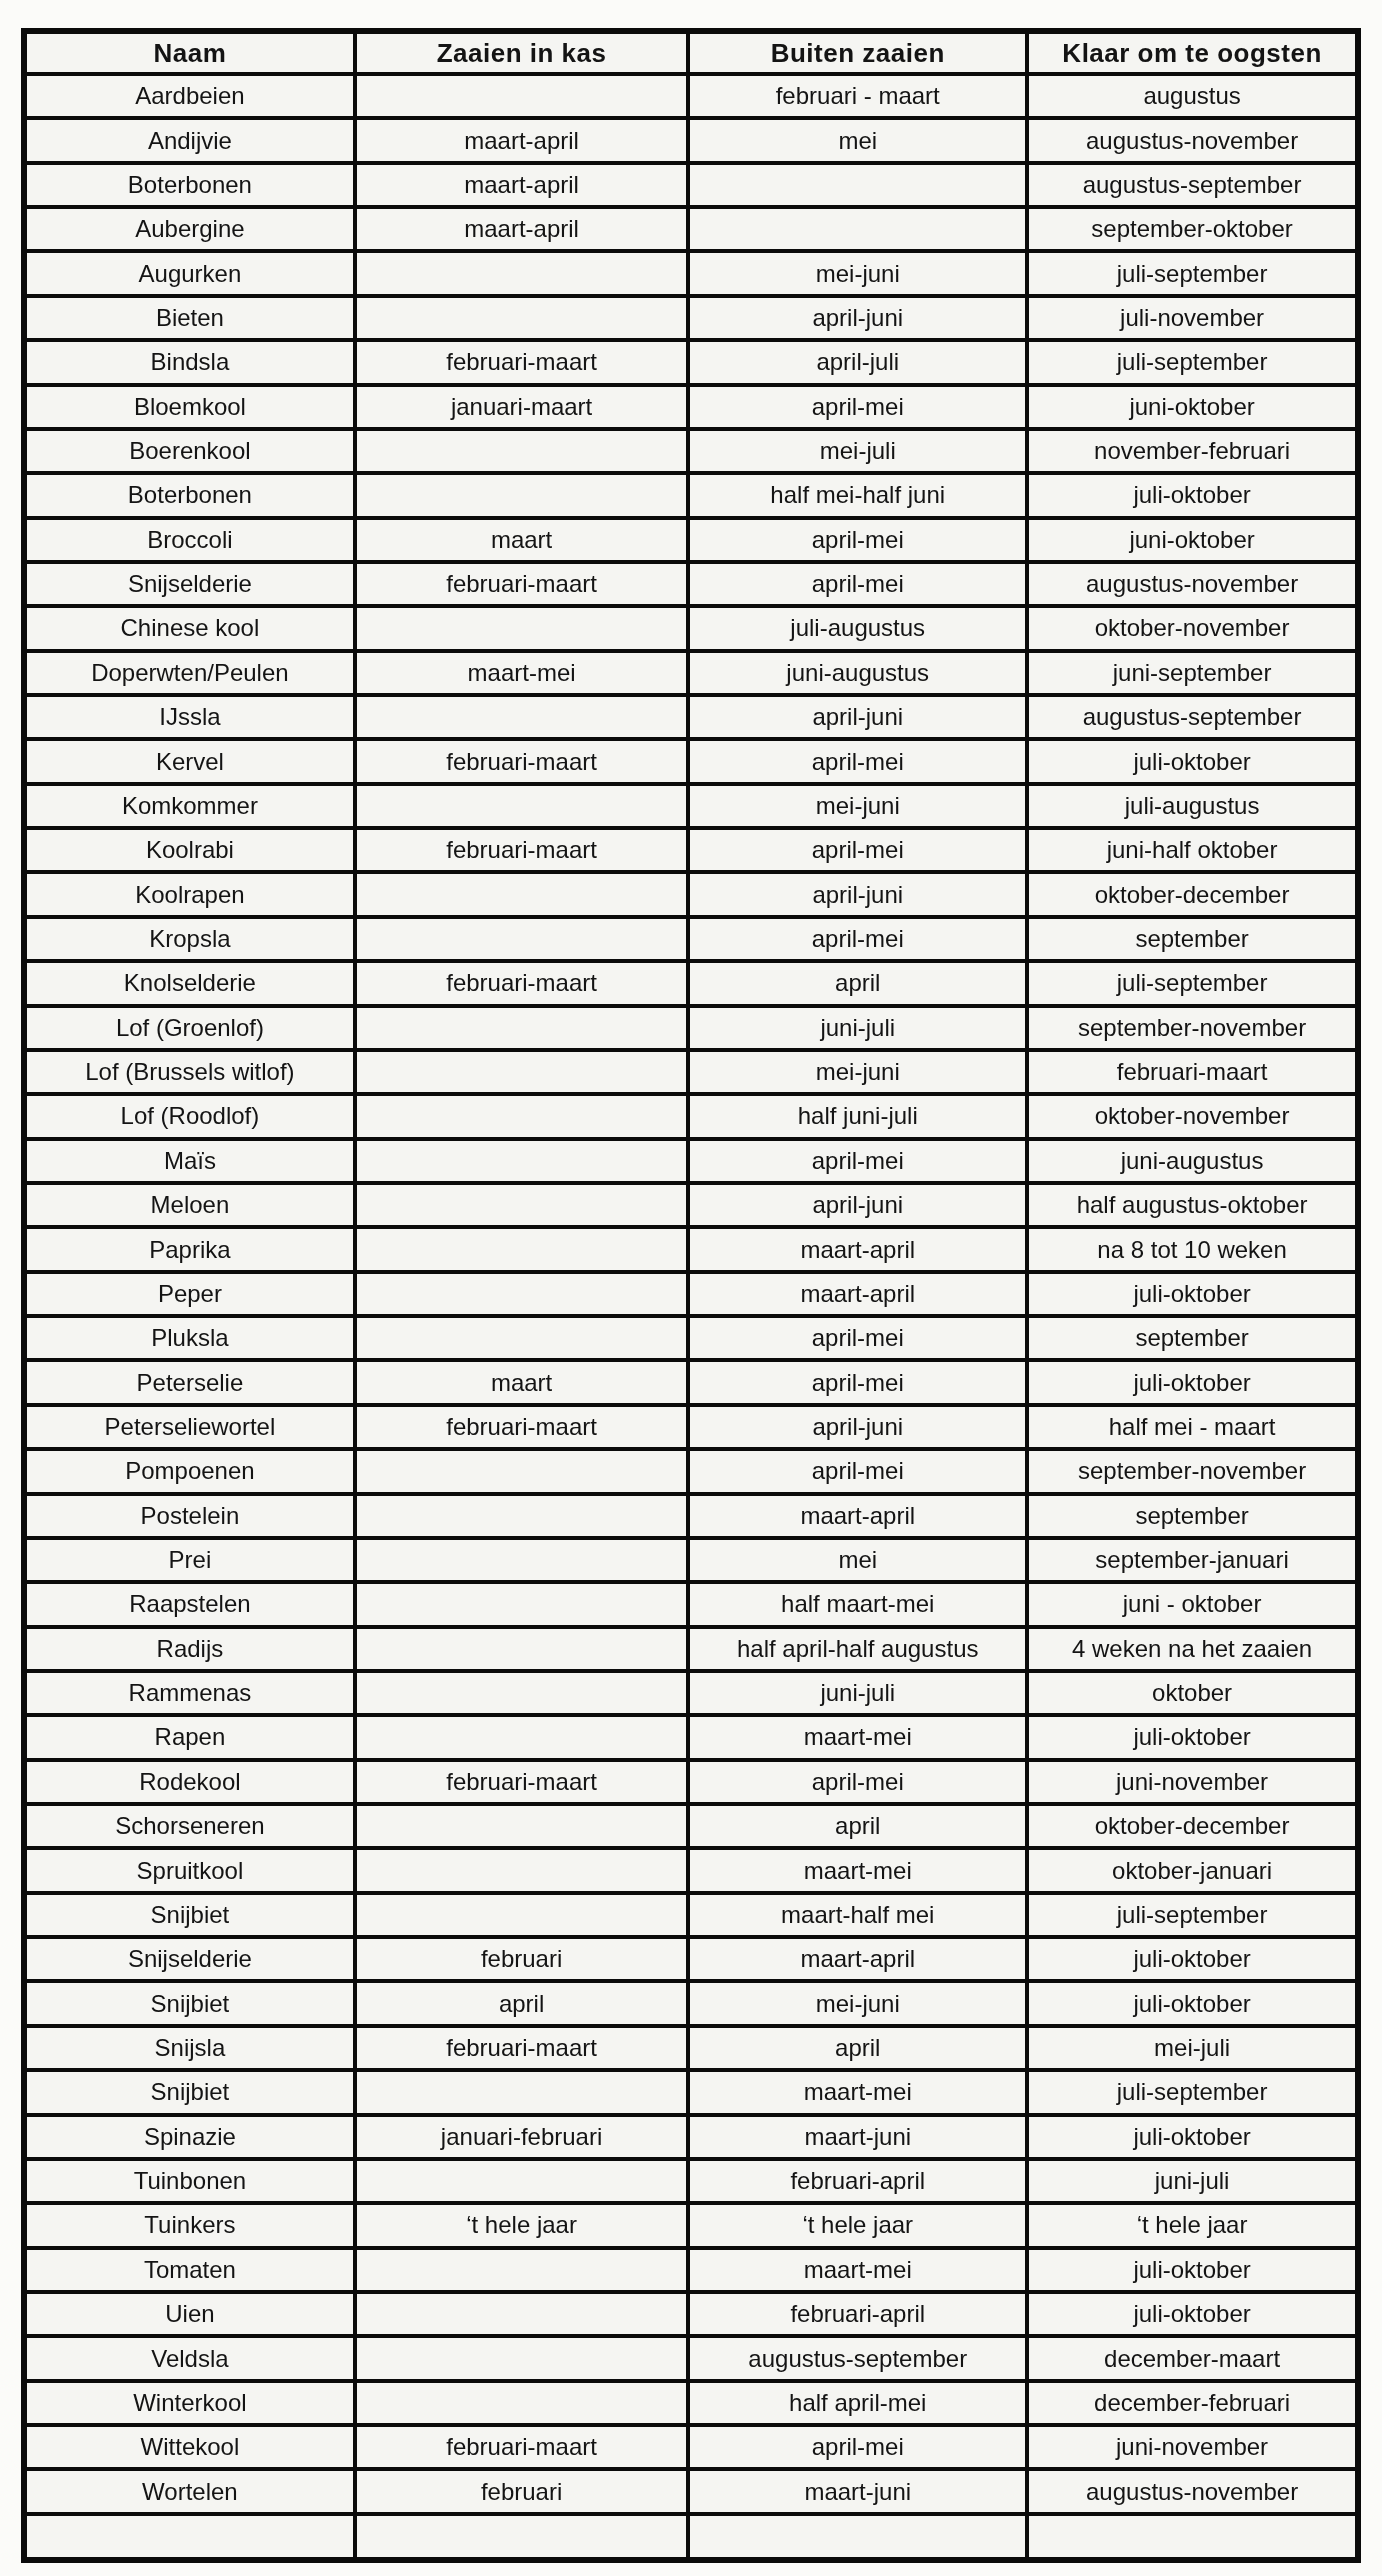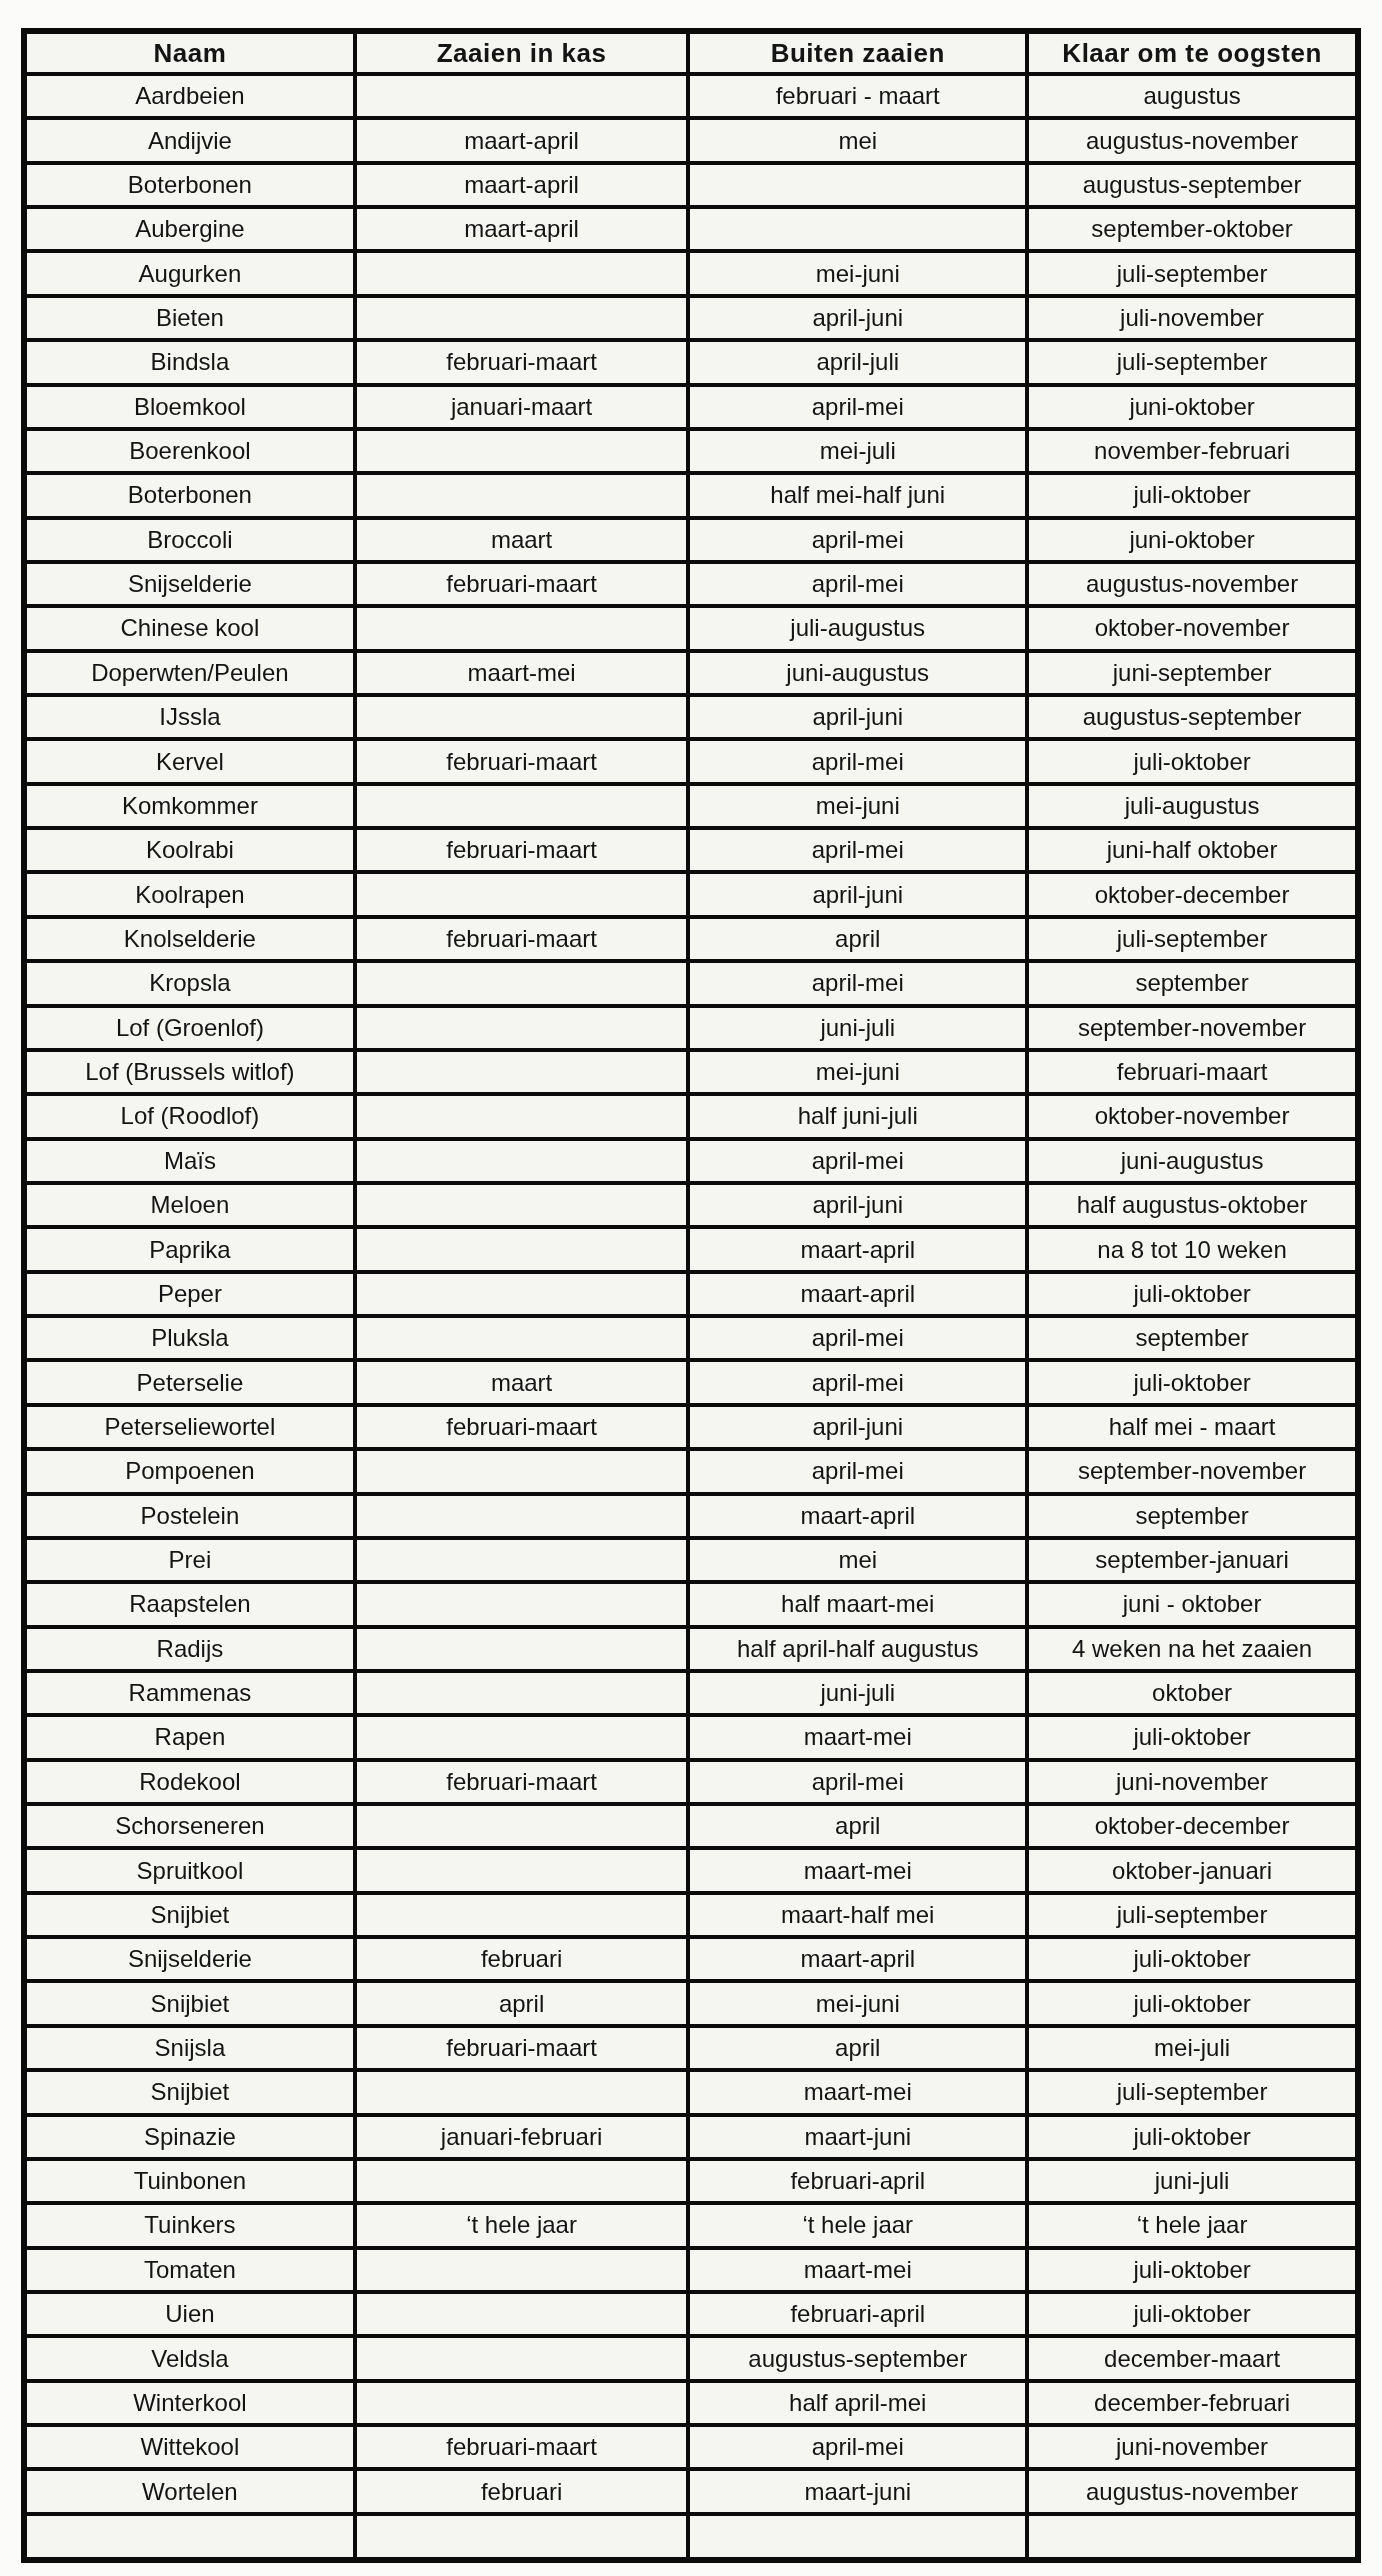--- a/index.html
+++ b/index.html
@@ -182,30 +182,30 @@
           <td>april-mei</td>
           <td>juni-half oktober</td>
         </tr>
         <tr>
           <td>Koolrapen</td>
           <td></td>
           <td>april-juni</td>
           <td>oktober-december</td>
         </tr>
         <tr>
+          <td>Kropsla</td>
+          <td></td>
+          <td>april-mei</td>
+          <td>september</td>
+        </tr>
+        <tr>
           <td>Knolselderie</td>
           <td>februari-maart</td>
           <td>april</td>
           <td>juli-september</td>
-        </tr>
-        <tr>
-          <td>Kropsla</td>
-          <td></td>
-          <td>april-mei</td>
-          <td>september</td>
         </tr>
         <tr>
           <td>Lof (Groenlof)</td>
           <td></td>
           <td>juni-juli</td>
           <td>september-november</td>
         </tr>
         <tr>
           <td>Lof (Brussels witlof)</td>
           <td></td>

